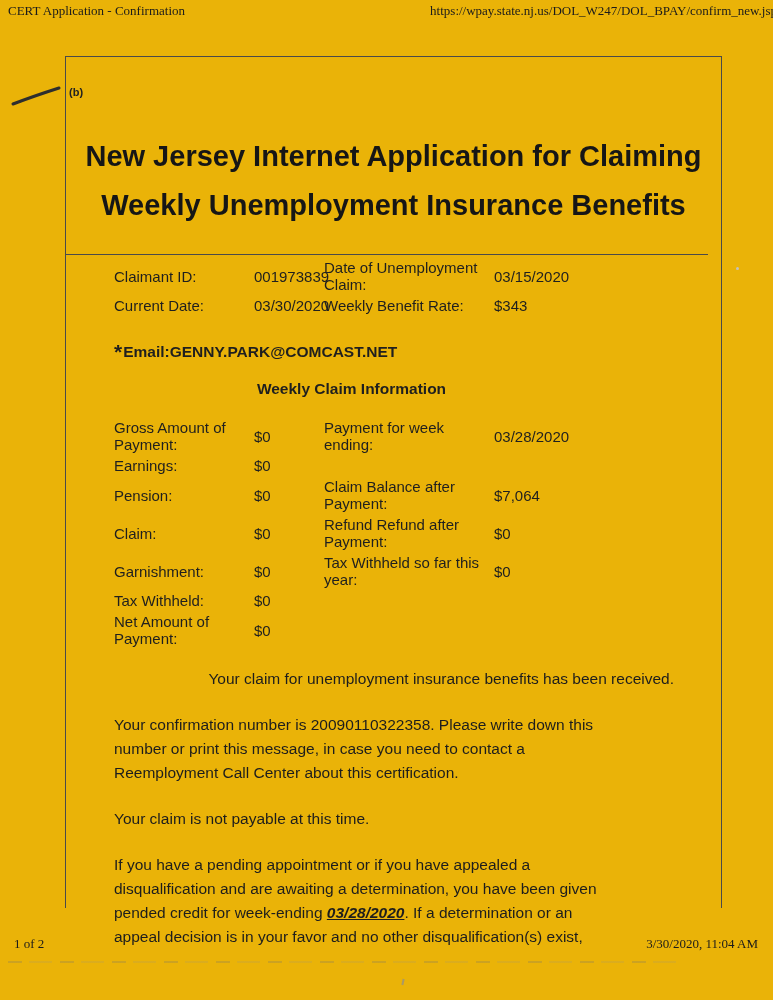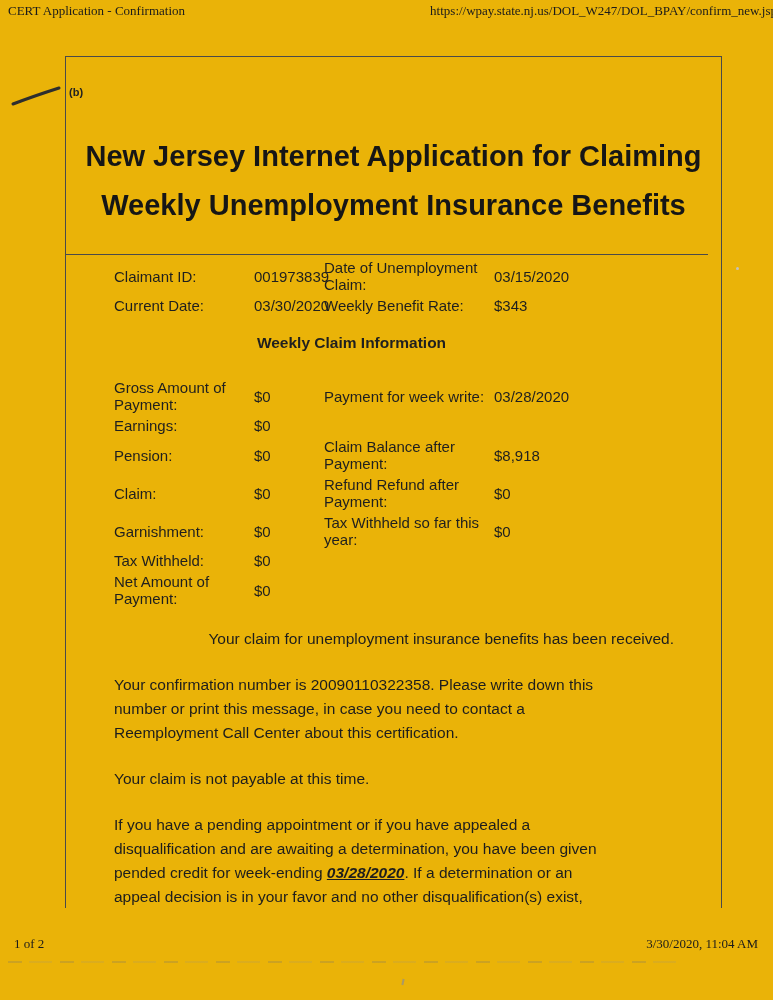--- a/index.html
+++ b/index.html
@@ -35,21 +35,21 @@
   }
   .title-rule{position:absolute;left:0;top:197px;width:642px;border-top:1px solid #4a4a4a;height:0;}
   
   .content{position:absolute;left:48px;top:200px;width:575px;font-size:15px;}
   .row4{display:grid;grid-template-columns:140px 70px 170px 1fr;align-items:center;padding:2px 0;}
   .row4 .cell{line-height:17px;}
   .row4 .val{white-space:nowrap;}
   .email-line{margin-top:22px;font-weight:bold;font-size:15.5px;white-space:nowrap;}
   .email-line .ast{font-size:21px;position:relative;top:2px;margin-right:1px;}
   .section-heading{margin-top:18px;width:475px;text-align:center;font-weight:bold;font-size:15.5px;}
-  .pay-table{margin-top:25px;}
+  .pay-table{margin-top:19px;}
   .para{margin-top:22px;width:560px;font-size:15.5px;line-height:24px;white-space:pre-line;color:#1d1d1d;}
   .para.first{margin-top:18px;text-align:right;}
   .pending-date{font-weight:bold;font-style:italic;text-decoration:underline;}
 </style>
 </head>
 <body>
 
 <div class="page">
 
   <div class="print-text hdr-left">CERT Application - Confirmation</div>
@@ -75,41 +75,42 @@
           <div class="cell val">03/15/2020</div>
         </div>
         <div class="row4">
           <div class="cell lbl">Current Date:</div>
           <div class="cell val">03/30/2020</div>
           <div class="cell lbl">Weekly Benefit Rate:</div>
           <div class="cell val">$343</div>
         </div>
       </div>
 
+      <div class="email-line"><span class="ast">*</span><span>Email:GENNY.PARK@COMCAST.NET</span></div>
 
       <div class="section-heading">Weekly Claim Information</div>
 
       <div class="pay-table">
         <div class="row4">
           <div class="cell lbl">Gross Amount of Payment:</div>
           <div class="cell val">$0</div>
-          <div class="cell lbl">Payment for week write:</div>
+          <div class="cell lbl">Payment for week ending:</div>
           <div class="cell val">03/28/2020</div>
         </div>
         <div class="row4">
           <div class="cell lbl">Earnings:</div>
           <div class="cell val">$0</div>
           <div class="cell lbl"></div>
           <div class="cell val"></div>
         </div>
         <div class="row4">
           <div class="cell lbl">Pension:</div>
           <div class="cell val">$0</div>
           <div class="cell lbl">Claim Balance after Payment:</div>
-          <div class="cell val">$8,918</div>
+          <div class="cell val">$7,064</div>
         </div>
         <div class="row4">
           <div class="cell lbl">Claim:</div>
           <div class="cell val">$0</div>
           <div class="cell lbl">Refund Refund after Payment:</div>
           <div class="cell val">$0</div>
         </div>
         <div class="row4">
           <div class="cell lbl">Garnishment:</div>
           <div class="cell val">$0</div>

